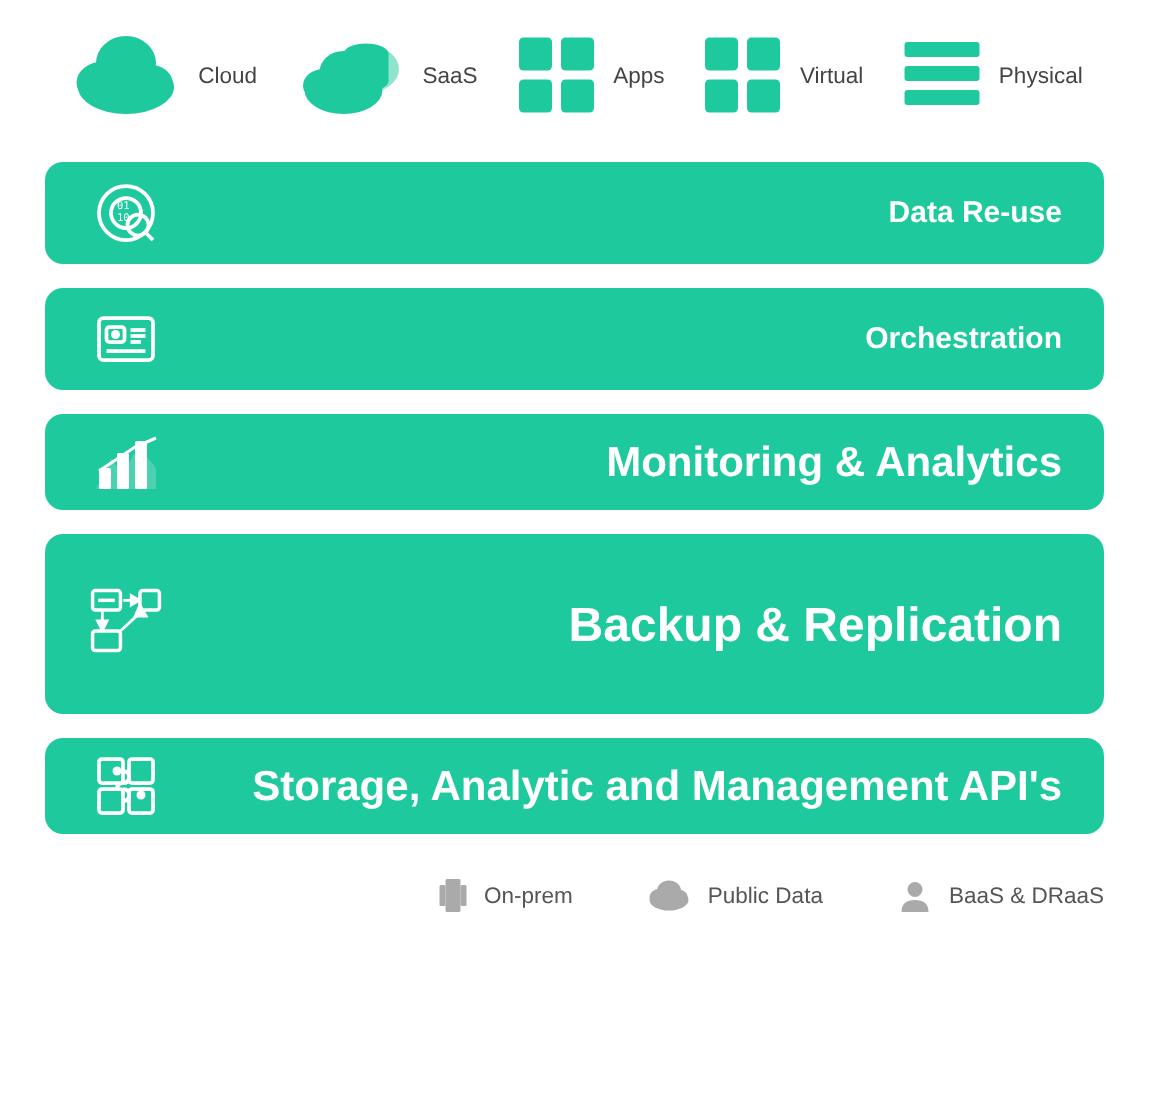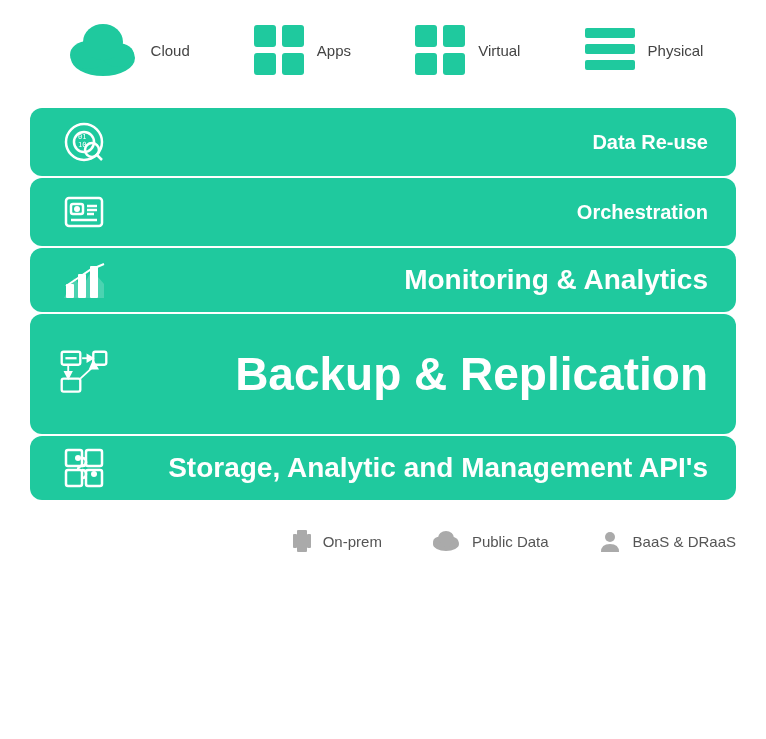--- a/index.html
+++ b/index.html
@@ -38,21 +38,21 @@
     svg.top-icon {
       fill: #1fc99e;
     }
 
     
     .features {
       width: 100%;
       max-width: 706px;
       display: flex;
       flex-direction: column;
-      gap: 2px;
+      gap: 16px;
     }
     .feature-row {
       background: #1fc99e;
       border-radius: 12px;
       display: flex;
       align-items: center;
       padding: 0 28px;
       color: #fff;
     }
     .feature-row.small {
@@ -77,21 +77,21 @@
     }
     .feature-row.small .label {
       font-size: 20px;
       font-weight: 600;
     }
     .feature-row.medium .label {
       font-size: 28px;
       font-weight: 600;
     }
     .feature-row.large .label {
-      font-size: 46px;
+      font-size: 32px;
       font-weight: 700;
     }
 
     
     .legend {
       display: flex;
       justify-content: flex-end;
       gap: 48px;
       margin-top: 28px;
       width: 100%;
@@ -115,20 +115,36 @@
   <div class="icon-item">
     <svg class="top-icon" width="80" height="60" viewBox="0 0 80 60">
       <ellipse cx="40" cy="38" rx="32" ry="18"></ellipse>
       <ellipse cx="25" cy="35" rx="18" ry="14"></ellipse>
       <ellipse cx="55" cy="35" rx="16" ry="12"></ellipse>
       <ellipse cx="40" cy="22" rx="20" ry="18"></ellipse>
     </svg>
     <span>Cloud</span>
   </div>
 
+  <div class="icon-item">
+    <svg class="top-icon" width="80" height="60" viewBox="0 0 80 60">
+
+      <ellipse cx="50" cy="26" rx="22" ry="16" opacity="0.5"></ellipse>
+
+      <ellipse cx="35" cy="40" rx="26" ry="16"></ellipse>
+      <ellipse cx="22" cy="37" rx="14" ry="11"></ellipse>
+      <ellipse cx="48" cy="37" rx="13" ry="10"></ellipse>
+      <ellipse cx="35" cy="28" rx="16" ry="14"></ellipse>
+
+      <ellipse cx="50" cy="16" rx="15" ry="7"></ellipse>
+      <rect x="35" y="16" width="30" height="18" rx="0"></rect>
+      <ellipse cx="50" cy="34" rx="15" ry="7"></ellipse>
+    </svg>
+    <span>SaaS</span>
+  </div>
 
   <div class="icon-item">
     <svg class="top-icon" width="60" height="60" viewBox="0 0 60 60">
       <rect x="5" y="5" width="22" height="22" rx="3"></rect>
       <rect x="33" y="5" width="22" height="22" rx="3"></rect>
       <rect x="5" y="33" width="22" height="22" rx="3"></rect>
       <rect x="33" y="33" width="22" height="22" rx="3"></rect>
     </svg>
     <span>Apps</span>
   </div>

